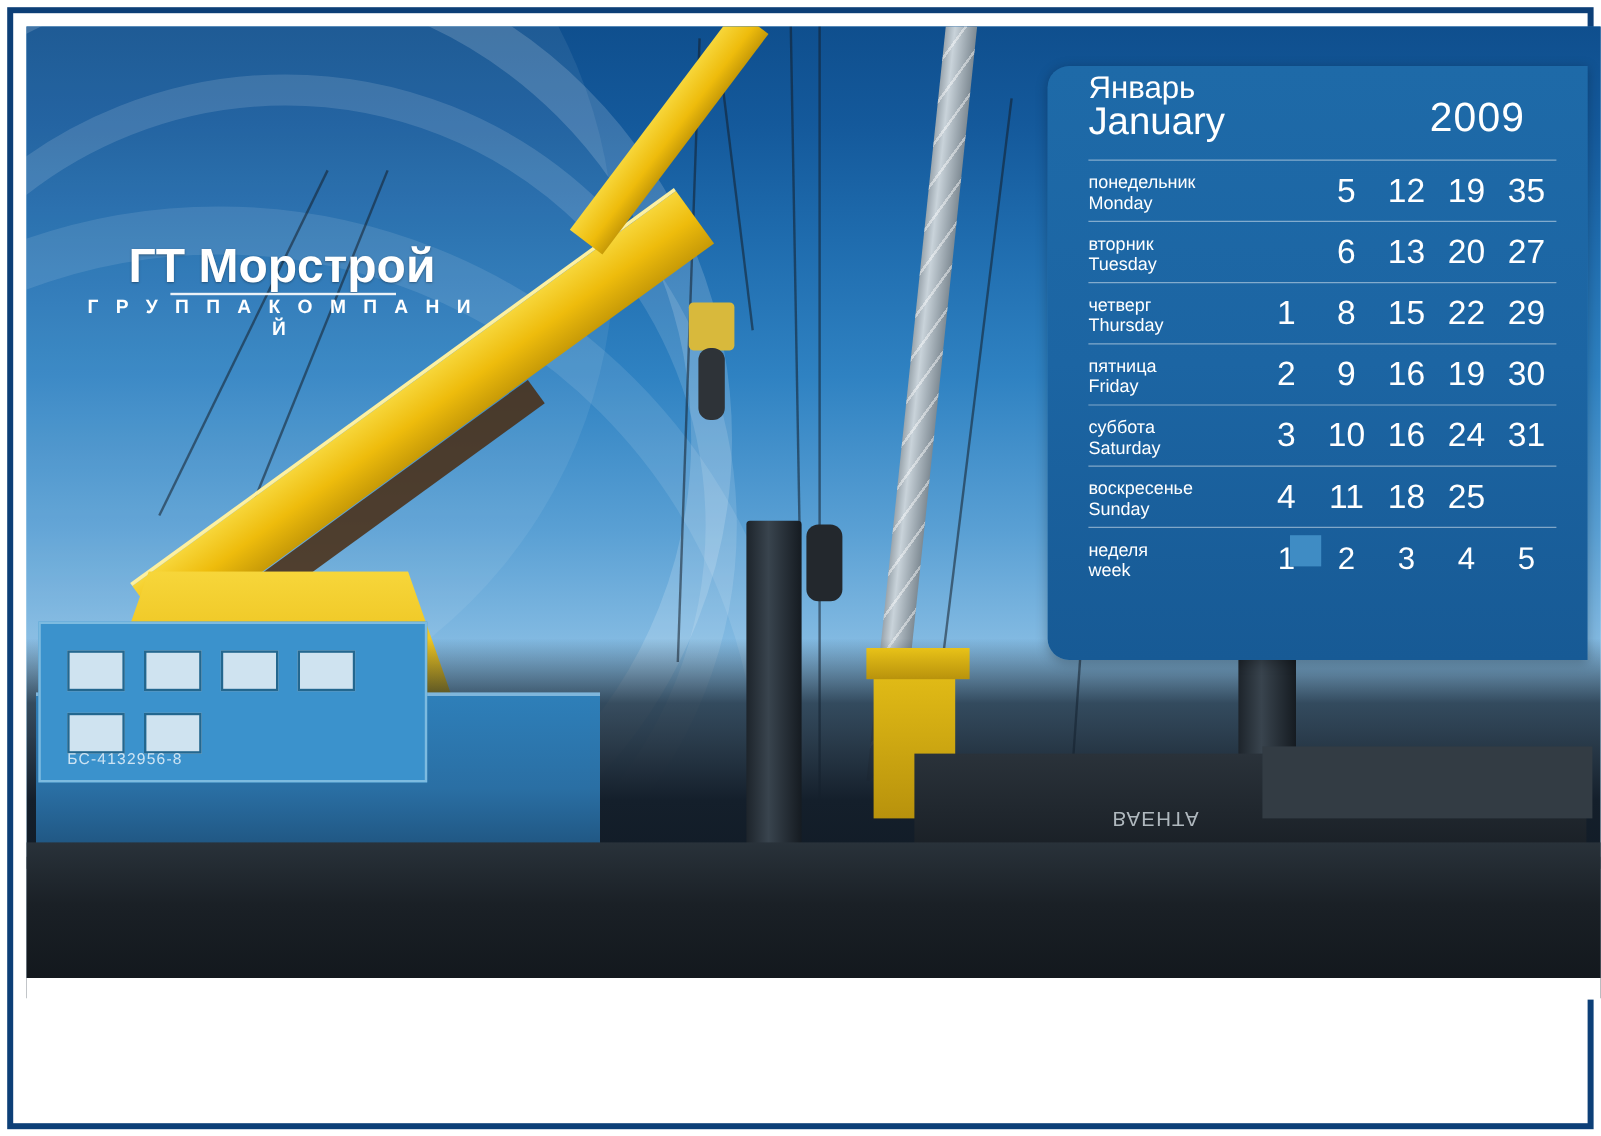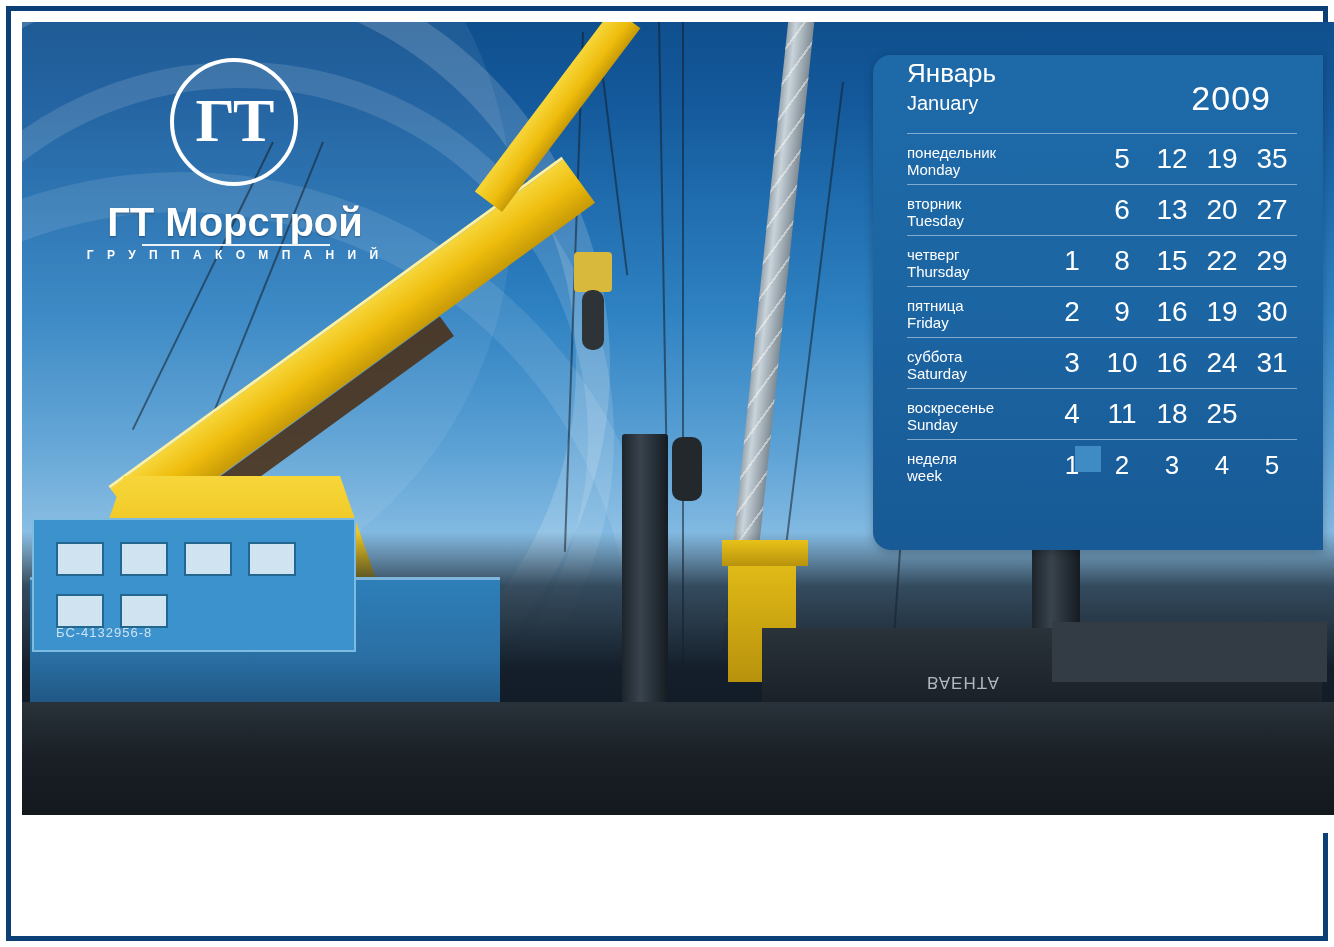--- a/index.html
+++ b/index.html
@@ -271,21 +271,21 @@
     font-weight: bold;
     letter-spacing: 0px;
     text-shadow: 0 1px 2px rgba(0,0,0,.35);
   }
   .logo-sub {
     position: absolute;
     left: 0;
     top: 190px;
     width: 330px;
     text-align: center;
-    font-size: 12px;
+    font-size: 16px;
     letter-spacing: 5px;
     font-weight: bold;
   }
   .logo-rule {
     position: absolute;
     left: 72px;
     top: 186px;
     width: 188px;
     height: 2px;
     background: #ffffff;
@@ -310,21 +310,21 @@
     position: relative;
     height: 78px;
   }
   .cal-month {
     position: absolute;
     left: 34px;
     top: 4px;
     font-size: 26px;
     line-height: 28px;
   }
-  .cal-month .en { font-size: 20px; }
+  .cal-month .en { font-size: 32px; }
   .cal-year {
     position: absolute;
     right: 52px;
     top: 24px;
     font-size: 34px;
     letter-spacing: 1px;
   }
   .cal-rows {
     position: relative;
     margin: 0 0 0 0;
@@ -470,23 +470,20 @@
       <div class="yellow-frame" style="left:700px; width:86px; height:26px; bottom:266px;"></div>
 
       <div class="barge" style="left:740px; width:560px; height:92px;"></div>
       <div class="barge" style="left:1030px; width:275px; height:60px; bottom:150px; background:#333c44;"></div>
       <div class="barge-text" style="left:905px; bottom:140px;">ВАЕНТА</div>
 
       <div class="quay-edge"></div>
       <div class="quay"></div>
 
       <div class="logo">
-        <div class="logo-mark">
-          <span class="gt">ГТ</span>
-        </div>
         <div class="logo-name">ГТ Морстрой</div>
         <div class="logo-rule"></div>
         <div class="logo-sub">Г Р У П П А   К О М П А Н И Й</div>
       </div>
 
       <div class="calendar">
         <div class="cal-head">
           <div class="cal-month">
             <span class="ru">Январь</span><br>
             <span class="en">January</span>

